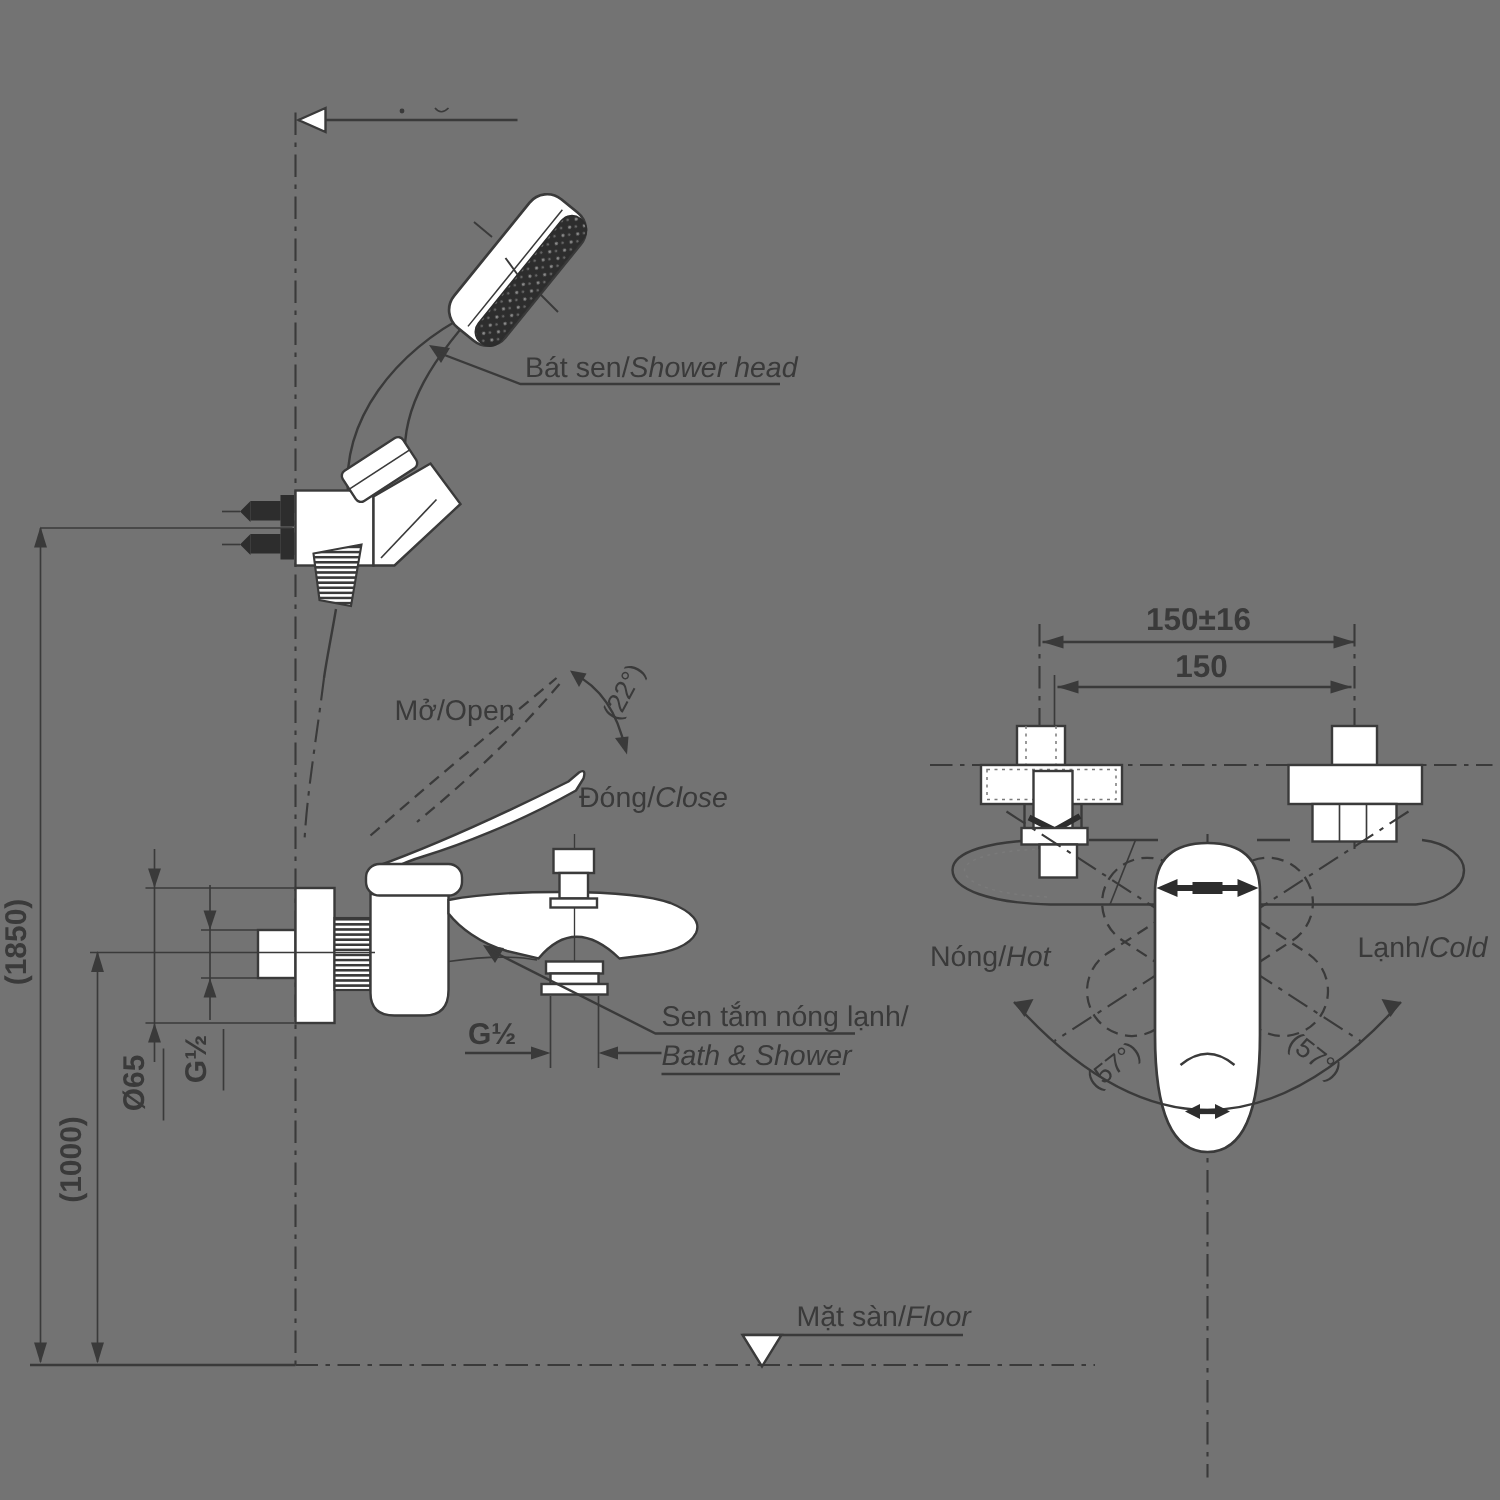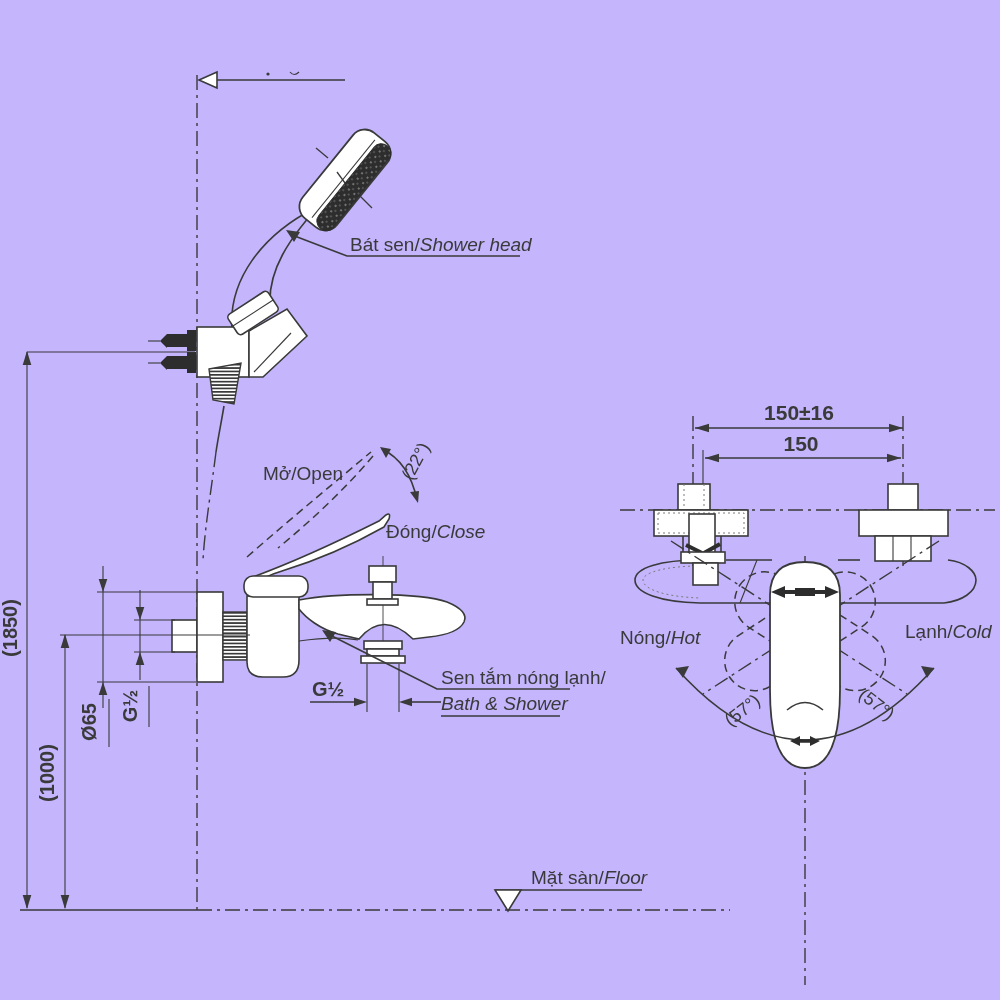--- a/index.html
+++ b/index.html
@@ -1,16 +1,16 @@
 <!DOCTYPE html>
 <html><head>
 <meta charset="utf-8">
 <style>
   html,body{margin:0;padding:0;background:#fff;}
-  .page{width:1000px;height:1000px;background:#c4b5fd;position:relative;overflow:hidden;}
+  .page{width:1000px;height:1000px;background:#737373;position:relative;overflow:hidden;}
   svg{display:block;}
   text{font-family:"Liberation Sans","DejaVu Sans",sans-serif;fill:#3a3a3a;}
   .lbl{font-size:19px;font-weight:normal;}
   .dim{font-size:20px;font-weight:bold;}
   .dimBig{font-size:21px;font-weight:bold;}
   .ang{font-size:18px;font-weight:normal;}
   .it{font-style:italic;}
   .ln{stroke:#3a3a3a;stroke-width:1.6;fill:none;}
   .thin{stroke:#3a3a3a;stroke-width:1.1;fill:none;}
   .cl{stroke:#3a3a3a;stroke-width:1.4;fill:none;stroke-dasharray:15 5 3 5;}

